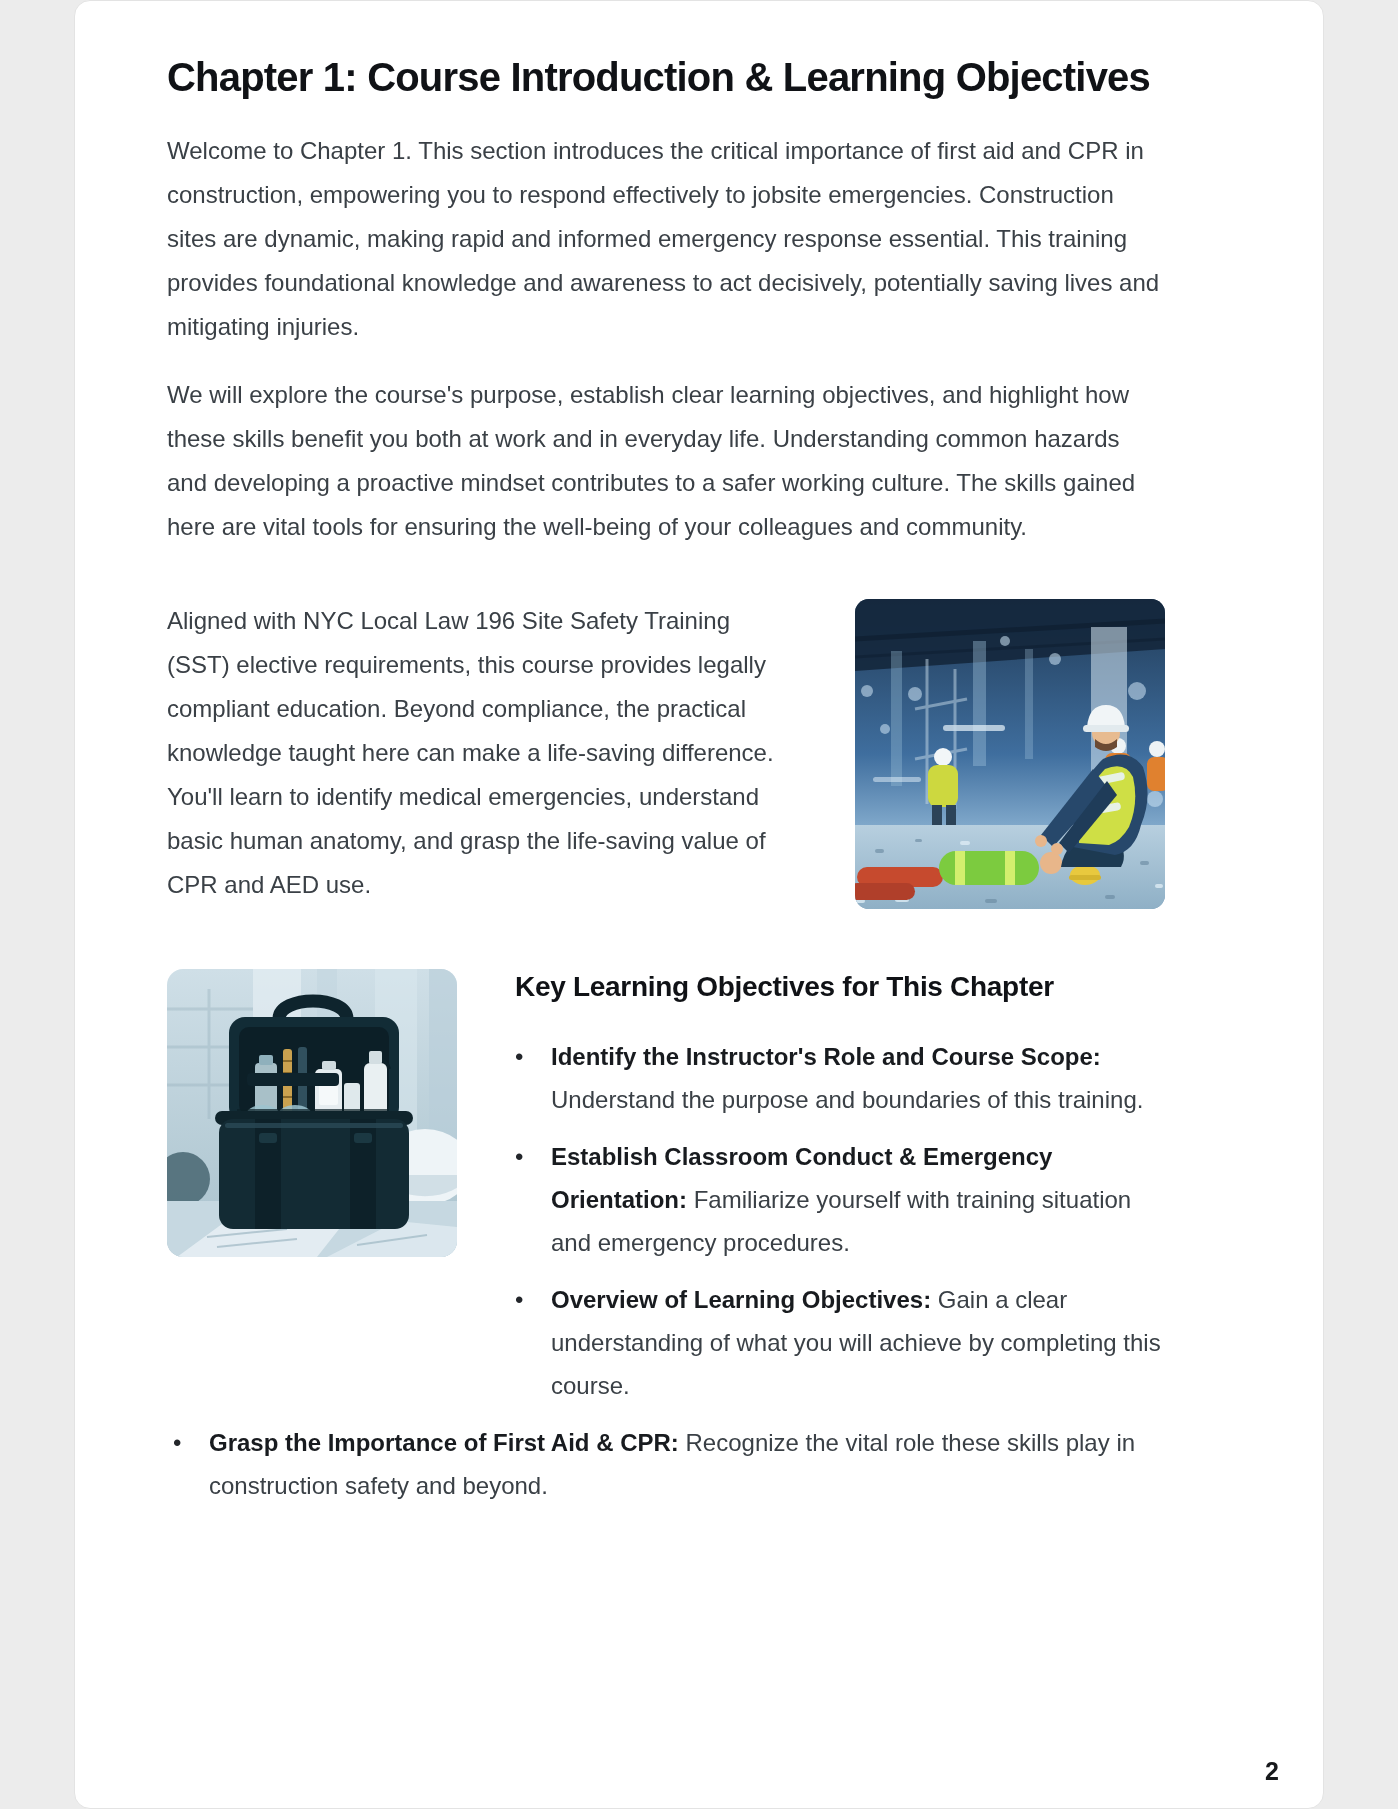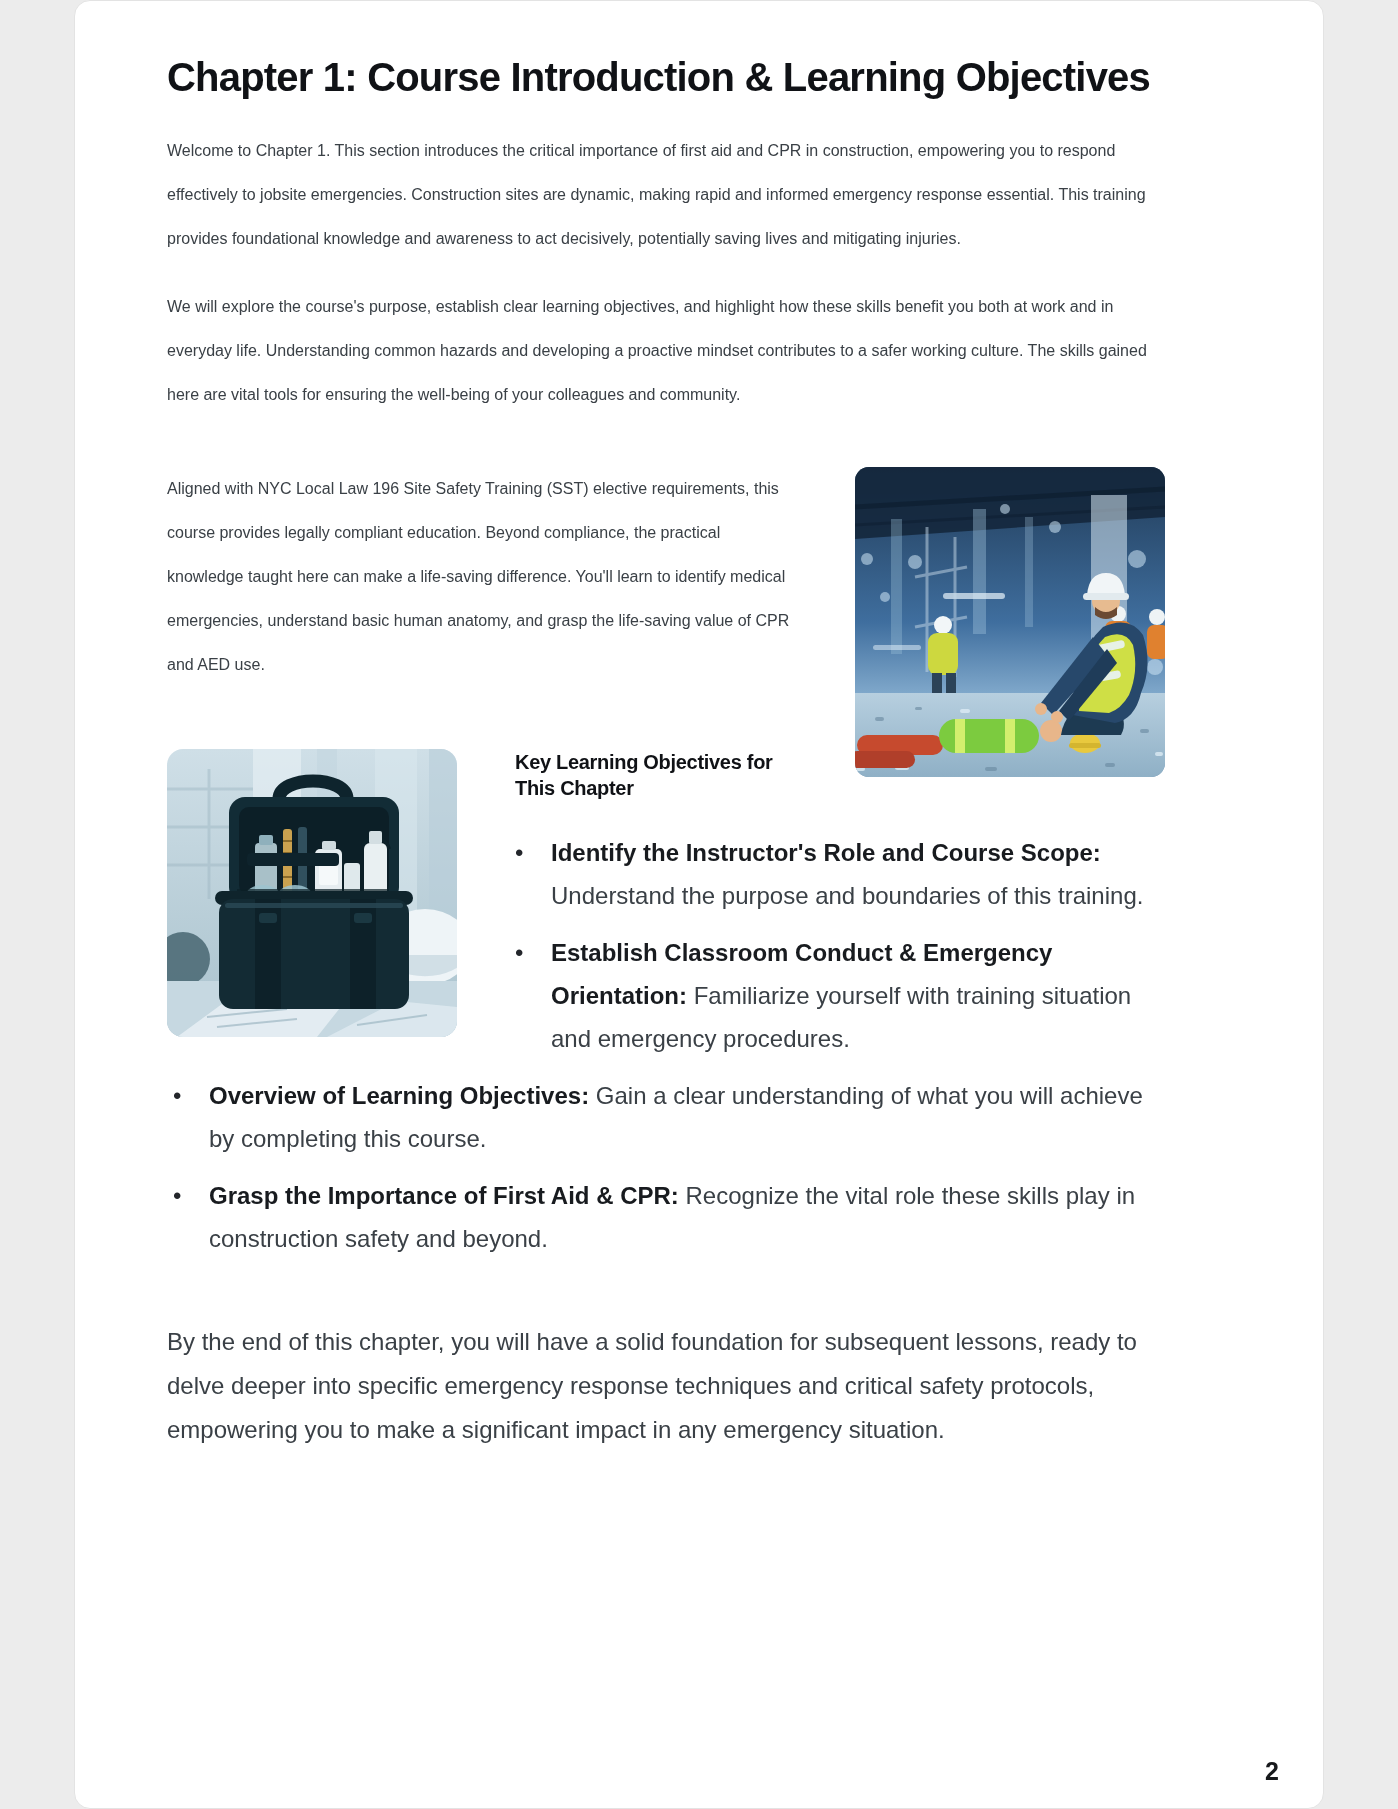--- a/index.html
+++ b/index.html
@@ -30,21 +30,21 @@
   h1.doc-title{
     margin:0 0 28px 0;
     font-size:40px;
     line-height:1.2;
     font-weight:700;
     letter-spacing:-0.8px;
     color:var(--heading);
   }
   p.body-par{
     margin:4px 0 24px 0;
-    font-size:16px;
+    font-size:24px;
     line-height:44px;
     color:var(--body-text);
   }
   
   .why-section{
     margin-top:50px;
   }
   .photo-right{
     float:right;
     width:310px;
@@ -76,21 +76,21 @@
   .photo-left{
     float:left;
     width:290px;
     height:288px;
     margin:0 58px 30px 0;
     border-radius:16px;
     overflow:hidden;
   }
   h3.objectives-title{
     margin:22px 0 0 0;
-    font-size:20px;
+    font-size:28px;
     line-height:1.3;
     font-weight:700;
     letter-spacing:-0.3px;
     color:var(--heading);
     padding-left:25px;
   }
   .objectives-list{
     margin:30px 0 0 0;
     padding:0 0 0 6px;
     list-style:none;
@@ -344,17 +344,16 @@
           <span class="bullet-dot">•</span>
           <span class="obj-text"><strong>Overview of Learning Objectives:</strong> <span>Gain a clear understanding of what you will achieve by completing this course.</span></span>
         </div>
         <div class="obj-item">
           <span class="bullet-dot">•</span>
           <span class="obj-text"><strong>Grasp the Importance of First Aid &amp; CPR:</strong> <span>Recognize the vital role these skills play in construction safety and beyond.</span></span>
         </div>
       </div>
     </div>
 
-    <p class="closing-par">By the end of this chapter, you will have a solid foundation for subsequent lessons, ready to delve deeper into specific emergency response techniques and critical safety protocols, empowering you to make a significant impact in any emergency situation.</p>
   </div>
 
   <div class="page-number">2</div>
 </div>
 
 </body></html>

